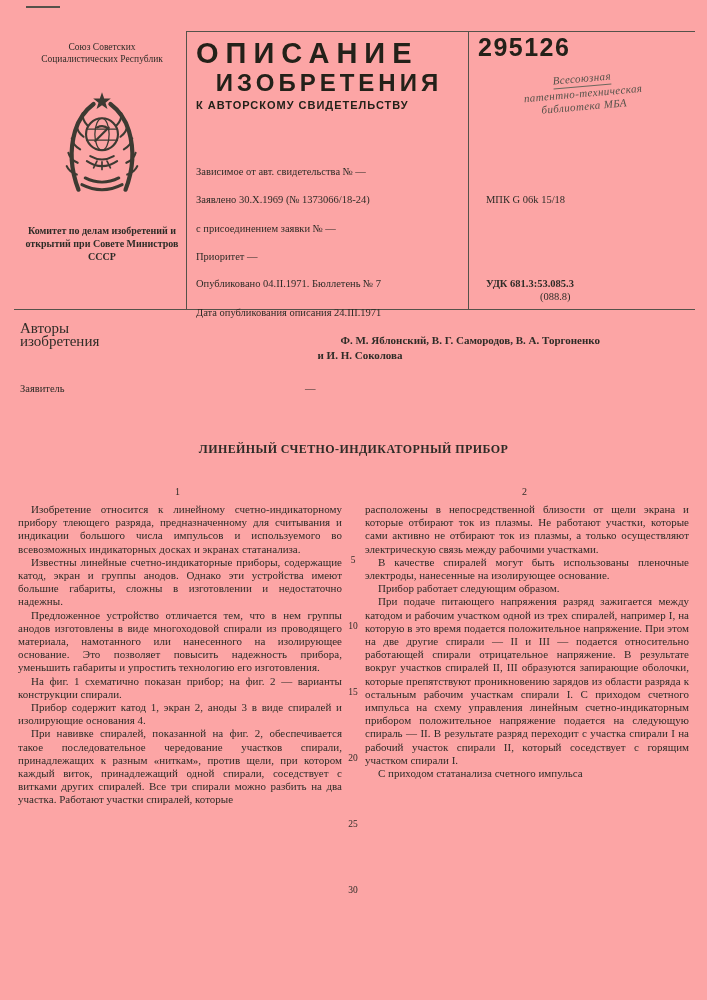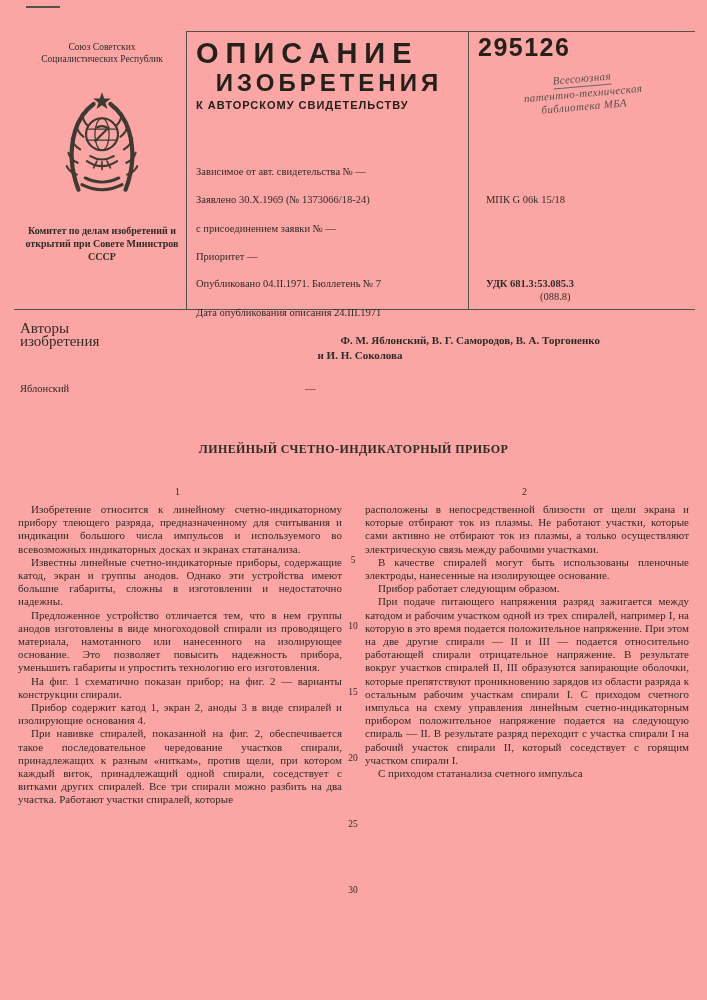--- a/index.html
+++ b/index.html
@@ -99,21 +99,21 @@
   <div class="field-row" style="left:196px;top:277px;">Дата опубликования описания 24.III.1971</div>
 
   <div class="field-row" style="left:486px;top:164px;">МПК G 06k 15/18</div>
   <div class="field-row" style="left:486px;top:248px;font-weight:bold;">УДК 681.3:53.085.3</div>
   <div class="field-row" style="left:540px;top:261px;font-weight:normal;">(088.8)</div>
 
   <div class="abs" style="left:20px;top:322px;width:88px;font-size:15px;line-height:13px;">Авторы изобретения</div>
   <div class="abs small-center" style="left:120px;top:334px;width:480px;font-size:11px;font-weight:bold;text-align:right;">Ф. М. Яблонский,   В. Г. Самородов,   В. А. Торгоненко</div>
   <div class="abs small-center" style="left:120px;top:349px;width:480px;font-size:11px;font-weight:bold;">и И. Н. Соколова</div>
 
-  <div class="abs" style="left:20px;top:383px;font-size:10.5px;">Яблонский</div>
+  <div class="abs" style="left:20px;top:383px;font-size:10.5px;">Заявитель</div>
   <div class="abs" style="left:305px;top:383px;font-size:10.5px;">—</div>
 
   <div class="abs small-center" style="left:60px;top:442px;width:587px;font-size:12px;font-weight:bold;letter-spacing:0.4px;">ЛИНЕЙНЫЙ СЧЕТНО-ИНДИКАТОРНЫЙ ПРИБОР</div>
 
   <div class="abs" style="left:175px;top:486px;font-size:10px;">1</div>
   <div class="abs" style="left:522px;top:486px;font-size:10px;">2</div>
 
   <div class="abs" style="left:18px;top:503px;width:324px;">
     <p class="para">Изобретение относится к линейному счетно-индикаторному прибору тлеющего разряда, предназначенному для считывания и индикации большого числа импульсов и используемого во всевозможных индикаторных досках и экранах статанализа.</p>
     <p class="para">Известны линейные счетно-индикаторные приборы, содержащие катод, экран и группы анодов. Однако эти устройства имеют большие габариты, сложны в изготовлении и недостаточно надежны.</p>

